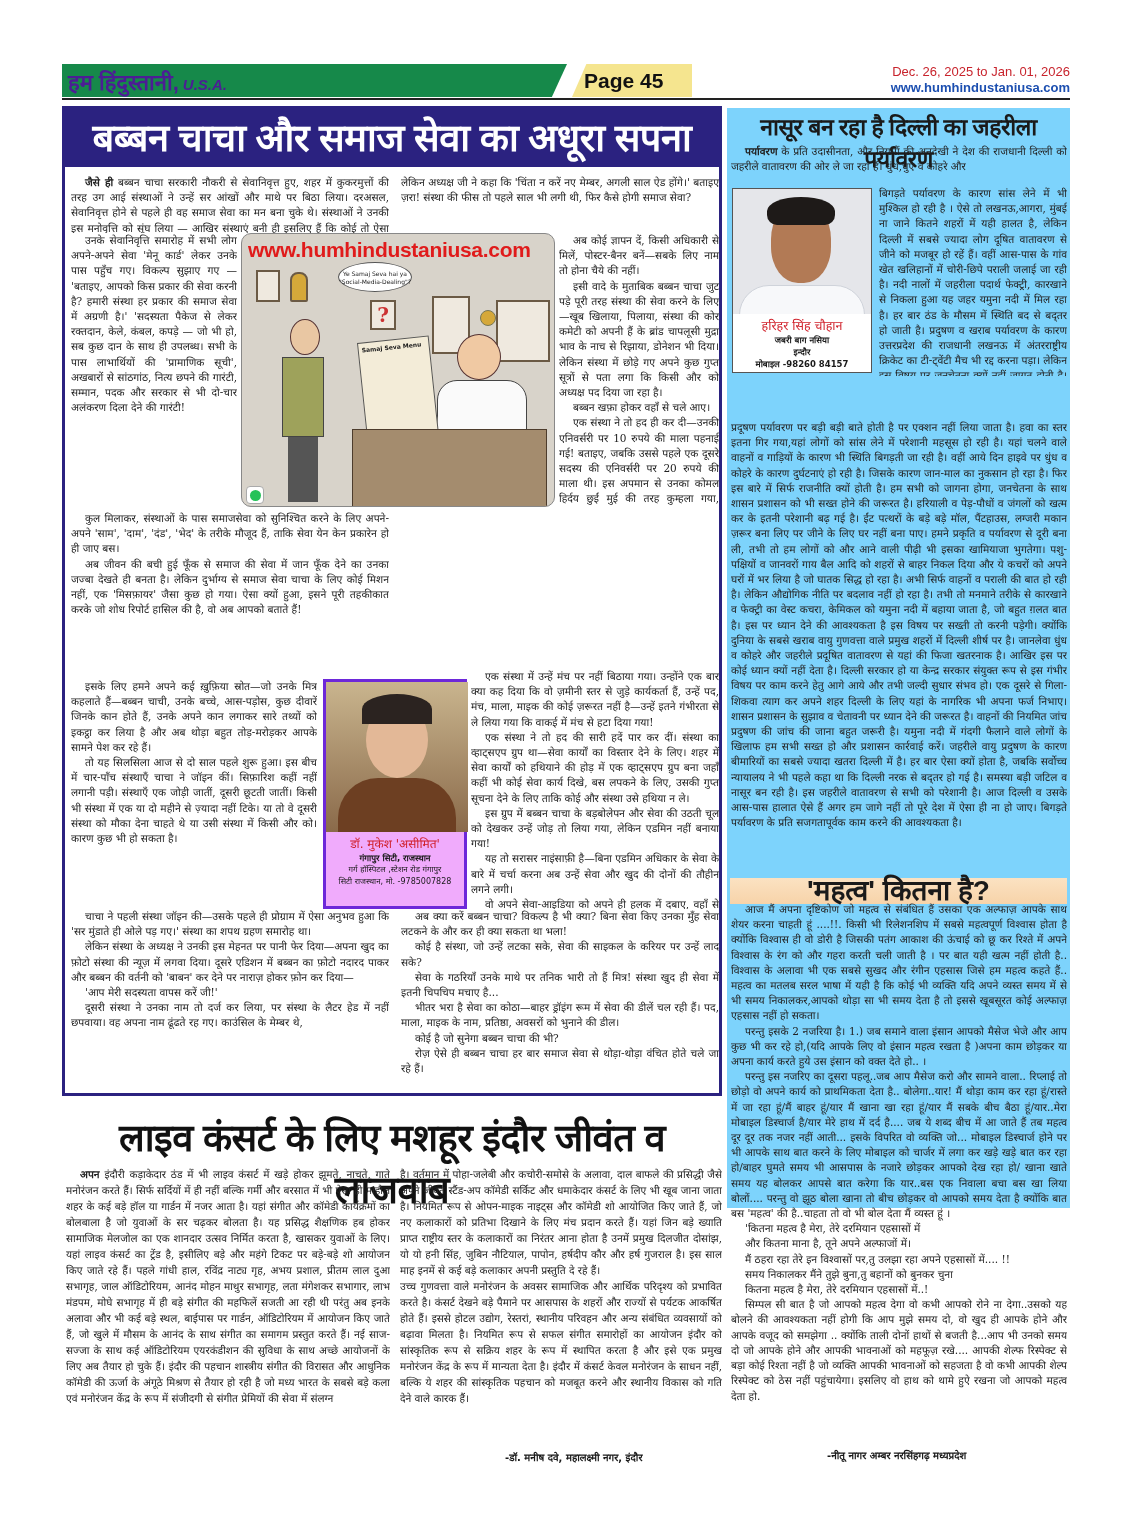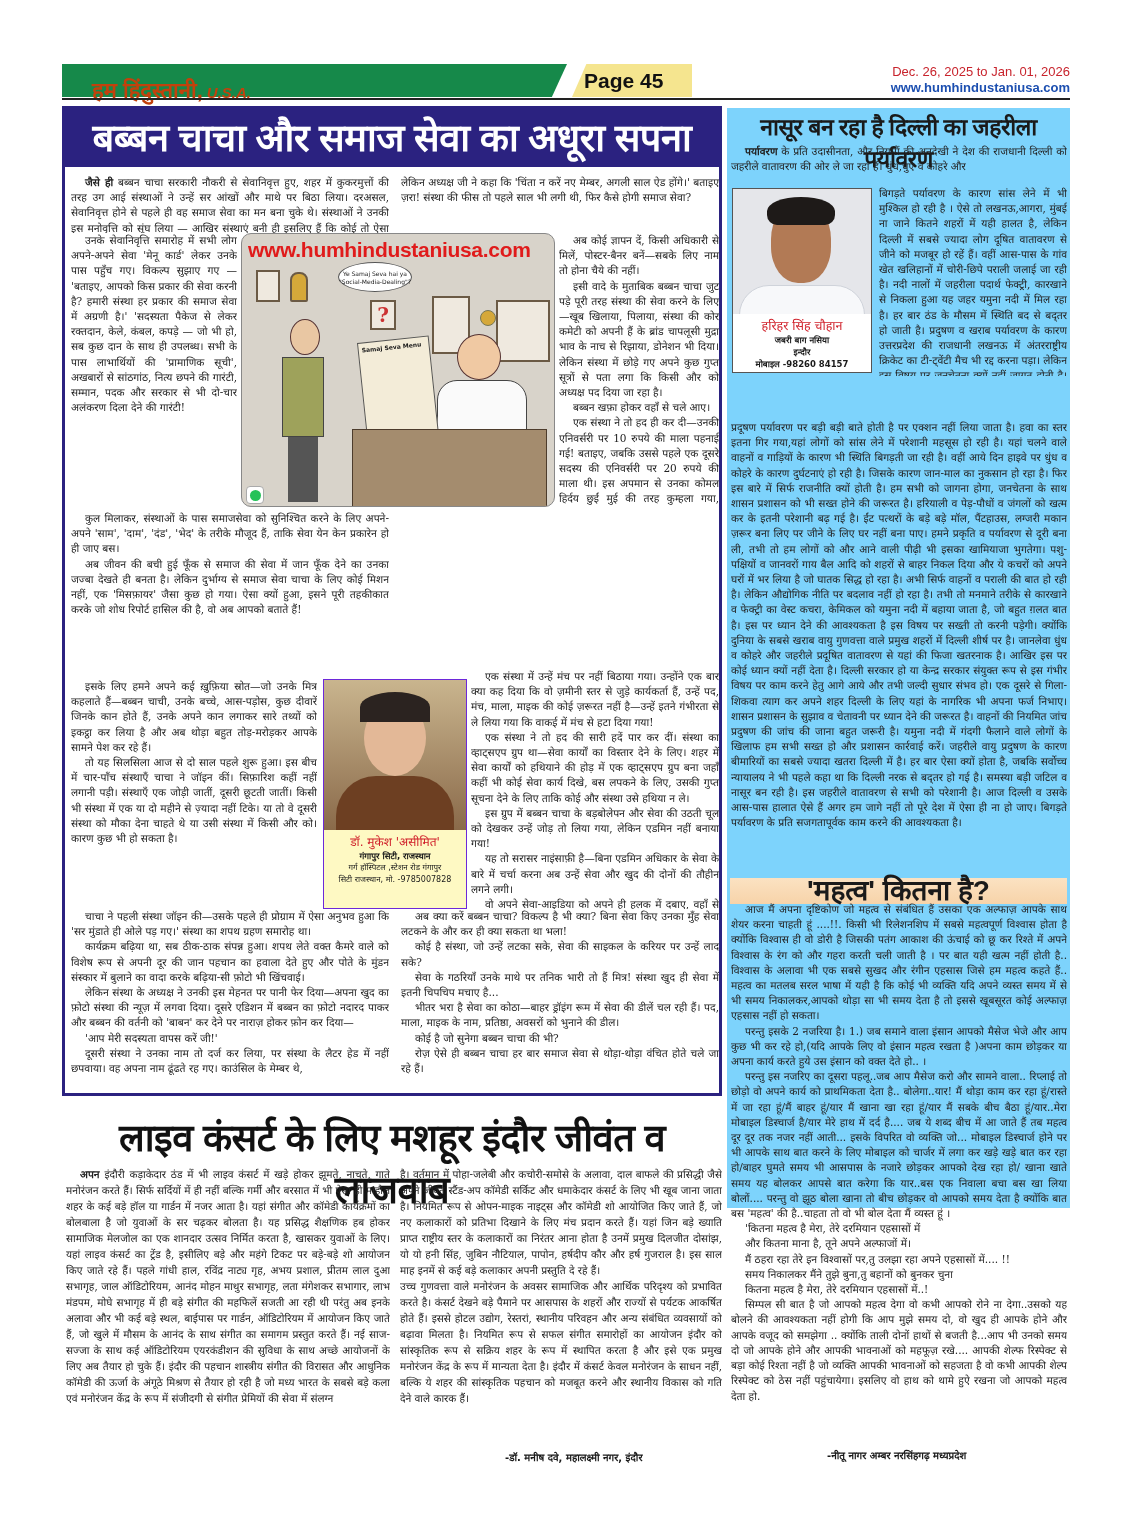--- a/index.html
+++ b/index.html
@@ -1,19 +1,19 @@
 <!DOCTYPE html>
 <html><head>
 <meta charset="utf-8">
 <style>
   * { box-sizing: border-box; margin: 0; padding: 0; }
   body { width: 1135px; height: 1533px; background: #ffffff; font-family: "DejaVu Serif", serif; color: #1a1a1a; position: relative; overflow: hidden; }
   .masthead { position: absolute; left: 62px; top: 64px; width: 1008px; height: 36px; }
   .mast-green { position: absolute; left: 0; top: 0; width: 505px; height: 33px; background: #16894a; clip-path: polygon(0 0, 100% 0, 97% 100%, 0 100%); }
-  .mast-title { position: absolute; left: 6px; top: 10px; color: #c2410c; font-family: "Liberation Sans", sans-serif; font-weight: bold; font-size: 22px; margin-left: 24px; }
+  .mast-title { position: absolute; left: 6px; top: 2px; color: #4c1d95; font-family: "Liberation Sans", sans-serif; font-weight: bold; font-size: 22px; }
   .mast-title .usa { font-style: italic; font-size: 15px; margin-left: 4px; }
   .mast-page { position: absolute; left: 510px; top: 0; width: 120px; height: 33px; background: #f5e58f; clip-path: polygon(12% 0, 100% 0, 100% 100%, 0 100%); font-family: "Liberation Sans", sans-serif; font-weight: bold; font-size: 21px; text-align: left; line-height: 33px; padding-left: 12px; color: #111; }
   .mast-rule { position: absolute; left: 0; top: 34px; width: 1008px; height: 2px; background: #222; }
   .mast-date { position: absolute; right: 0; top: 0; color: #c8232c; font-family: "Liberation Sans", sans-serif; font-weight: normal; font-size: 13px; text-align: right; }
   .mast-url { position: absolute; right: 0; top: 16px; color: #1c4fb0; font-family: "Liberation Sans", sans-serif; font-weight: bold; font-size: 13px; }
 
   .story1 { position: absolute; left: 62px; top: 106px; width: 660px; height: 990px; border: 3px solid #2b2280; background: #fff; }
   .story1 .headline { background: #2b2280; color: #fff; font-family: "Liberation Sans", sans-serif; font-weight: bold; font-size: 38px; text-align: center; height: 58px; line-height: 58px; letter-spacing: -0.5px; }
   .col { position: absolute; font-size: 10.5px; line-height: 15.2px; text-align: justify; color: #222; overflow: hidden; }
   .col p { text-indent: 14px; }
@@ -28,21 +28,21 @@
   .cartoon .man1 .head { width: 30px; height: 36px; border-radius: 50%; background: #e9c7a3; border: 1px solid #533; margin-left: 8px; }
   .cartoon .man1 .body { width: 42px; height: 80px; background: #9ea25b; border: 1px solid #444; margin-top: 2px; }
   .cartoon .man1 .legs { width: 30px; height: 65px; background: #555; margin-left: 6px; }
   .cartoon .man2 { position: absolute; left: 195px; top: 100px; width: 100px; height: 100px; }
   .cartoon .man2 .head { width: 44px; height: 46px; border-radius: 50%; background: #f0c9a3; border: 1px solid #533; margin-left: 20px; }
   .cartoon .man2 .body { width: 90px; height: 60px; background: #fafafa; border: 1px solid #444; border-radius: 20px 20px 0 0; }
   .cartoon .menu { position: absolute; left: 120px; top: 105px; width: 72px; height: 100px; background: #f3ecd8; border: 1px solid #555; font-size: 6px; padding: 3px; font-family: "DejaVu Sans", sans-serif; transform: rotate(-6deg); }
   .cartoon .wa { position: absolute; left: 4px; top: 252px; width: 18px; height: 18px; border-radius: 4px; background: #fff; border: 1px solid #aaa; }
   .cartoon .wa::after { content: ""; position: absolute; left: 3px; top: 3px; width: 11px; height: 11px; border-radius: 50%; background: #25c258; }
 
-  .author1 { position: absolute; left: 258px; top: 570px; width: 144px; height: 230px; border: 1px solid #6d28d9; background: #fef9c3; }
+  .author1 { position: absolute; left: 258px; top: 570px; width: 144px; height: 230px; border: 3px solid #6d28d9; background: #f0abfc; }
   .author1 .photo { width: 142px; height: 150px; background: linear-gradient(#c9b58e, #8a6a4a); position: relative; overflow: hidden; }
   .author1 .photo .face { position: absolute; left: 40px; top: 20px; width: 62px; height: 76px; border-radius: 50%; background: #e3b897; }
   .author1 .photo .hair { position: absolute; left: 36px; top: 12px; width: 70px; height: 30px; border-radius: 50% 50% 0 0; background: #2b2320; }
   .author1 .photo .shirt { position: absolute; left: 12px; top: 96px; width: 118px; height: 60px; border-radius: 40px 40px 0 0; background: #6d3f22; }
   .author-name { color: #d0202a; font-weight: normal; font-size: 12px; text-align: center; margin-top: 3px; font-family: "DejaVu Sans", sans-serif; }
   .author-line { font-size: 8.5px; text-align: center; font-weight: bold; line-height: 12px; font-family: "DejaVu Sans", sans-serif; }
 
   .story2-head { position: absolute; left: 62px; top: 1110px; width: 660px; font-family: "Liberation Sans", sans-serif; font-weight: bold; font-size: 38px; color: #111; text-align: center; letter-spacing: -0.5px; }
   .byline { position: absolute; font-weight: bold; font-size: 10px; font-family: "DejaVu Sans", sans-serif; }
 
@@ -81,21 +81,20 @@
   <div class="col" style="left:6px; top:402px; width:318px; height:166px;">
     <p>कुल मिलाकर, संस्थाओं के पास समाजसेवा को सुनिश्चित करने के लिए अपने-अपने 'साम', 'दाम', 'दंड', 'भेद' के तरीके मौजूद हैं, ताकि सेवा येन केन प्रकारेन हो ही जाए बस।</p>
     <p>अब जीवन की बची हुई फूँक से समाज की सेवा में जान फूँक देने का उनका जज्बा देखते ही बनता है। लेकिन दुर्भाग्य से समाज सेवा चाचा के लिए कोई मिशन नहीं, एक 'मिसफ़ायर' जैसा कुछ हो गया। ऐसा क्यों हुआ, इसने पूरी तहकीकात करके जो शोध रिपोर्ट हासिल की है, वो अब आपको बताते हैं!</p>
   </div>
   <div class="col" style="left:6px; top:570px; width:246px; height:230px;">
     <p>इसके लिए हमने अपने कई ख़ुफ़िया स्रोत—जो उनके मित्र कहलाते हैं—बब्बन चाची, उनके बच्चे, आस-पड़ोस, कुछ दीवारें जिनके कान होते हैं, उनके अपने कान लगाकर सारे तथ्यों को इकट्ठा कर लिया है और अब थोड़ा बहुत तोड़-मरोड़कर आपके सामने पेश कर रहे हैं।</p>
     <p>तो यह सिलसिला आज से दो साल पहले शुरू हुआ। इस बीच में चार-पाँच संस्थाएँ चाचा ने जॉइन कीं। सिफ़ारिश कहीं नहीं लगानी पड़ी। संस्थाएँ एक जोड़ी जातीं, दूसरी छूटती जातीं। किसी भी संस्था में एक या दो महीने से ज़्यादा नहीं टिके। या तो वे दूसरी संस्था को मौका देना चाहते थे या उसी संस्था में किसी और को। कारण कुछ भी हो सकता है।</p>
   </div>
   <div class="col" style="left:6px; top:800px; width:318px; height:180px;">
     <p>चाचा ने पहली संस्था जॉइन की—उसके पहले ही प्रोग्राम में ऐसा अनुभव हुआ कि 'सर मुंडाते ही ओले पड़ गए।' संस्था का शपथ ग्रहण समारोह था।</p>
-    <p>कार्यक्रम बढ़िया था, सब ठीक-ठाक संपन्न हुआ। शपथ लेते वक्त कैमरे वाले को विशेष रूप से अपनी दूर की जान पहचान का हवाला देते हुए और पोते के मुंडन संस्कार में बुलाने का वादा करके बढ़िया-सी फ़ोटो भी खिंचवाई।</p>
     <p>लेकिन संस्था के अध्यक्ष ने उनकी इस मेहनत पर पानी फेर दिया—अपना खुद का फ़ोटो संस्था की न्यूज़ में लगवा दिया। दूसरे एडिशन में बब्बन का फ़ोटो नदारद पाकर और बब्बन की वर्तनी को 'बाबन' कर देने पर नाराज़ होकर फ़ोन कर दिया—</p>
     <p>'आप मेरी सदस्यता वापस करें जी!'</p>
     <p>दूसरी संस्था ने उनका नाम तो दर्ज कर लिया, पर संस्था के लैटर हेड में नहीं छपवाया। वह अपना नाम ढूंढते रह गए। काउंसिल के मेम्बर थे,</p>
   </div>
 
   <div class="col" style="left:336px; top:66px; width:318px; height:56px;">
     <p style="text-indent:0">लेकिन अध्यक्ष जी ने कहा कि 'चिंता न करें नए मेम्बर, अगली साल ऐड होंगे।' बताइए ज़रा! संस्था की फीस तो पहले साल भी लगी थी, फिर कैसे होगी समाज सेवा?</p>
   </div>
   <div class="col" style="left:494px; top:124px; width:160px; height:274px;">
     <p>अब कोई ज्ञापन दें, किसी अधिकारी से मिलें, पोस्टर-बैनर बनें—सबके लिए नाम तो होना चैये की नहीं।</p>

